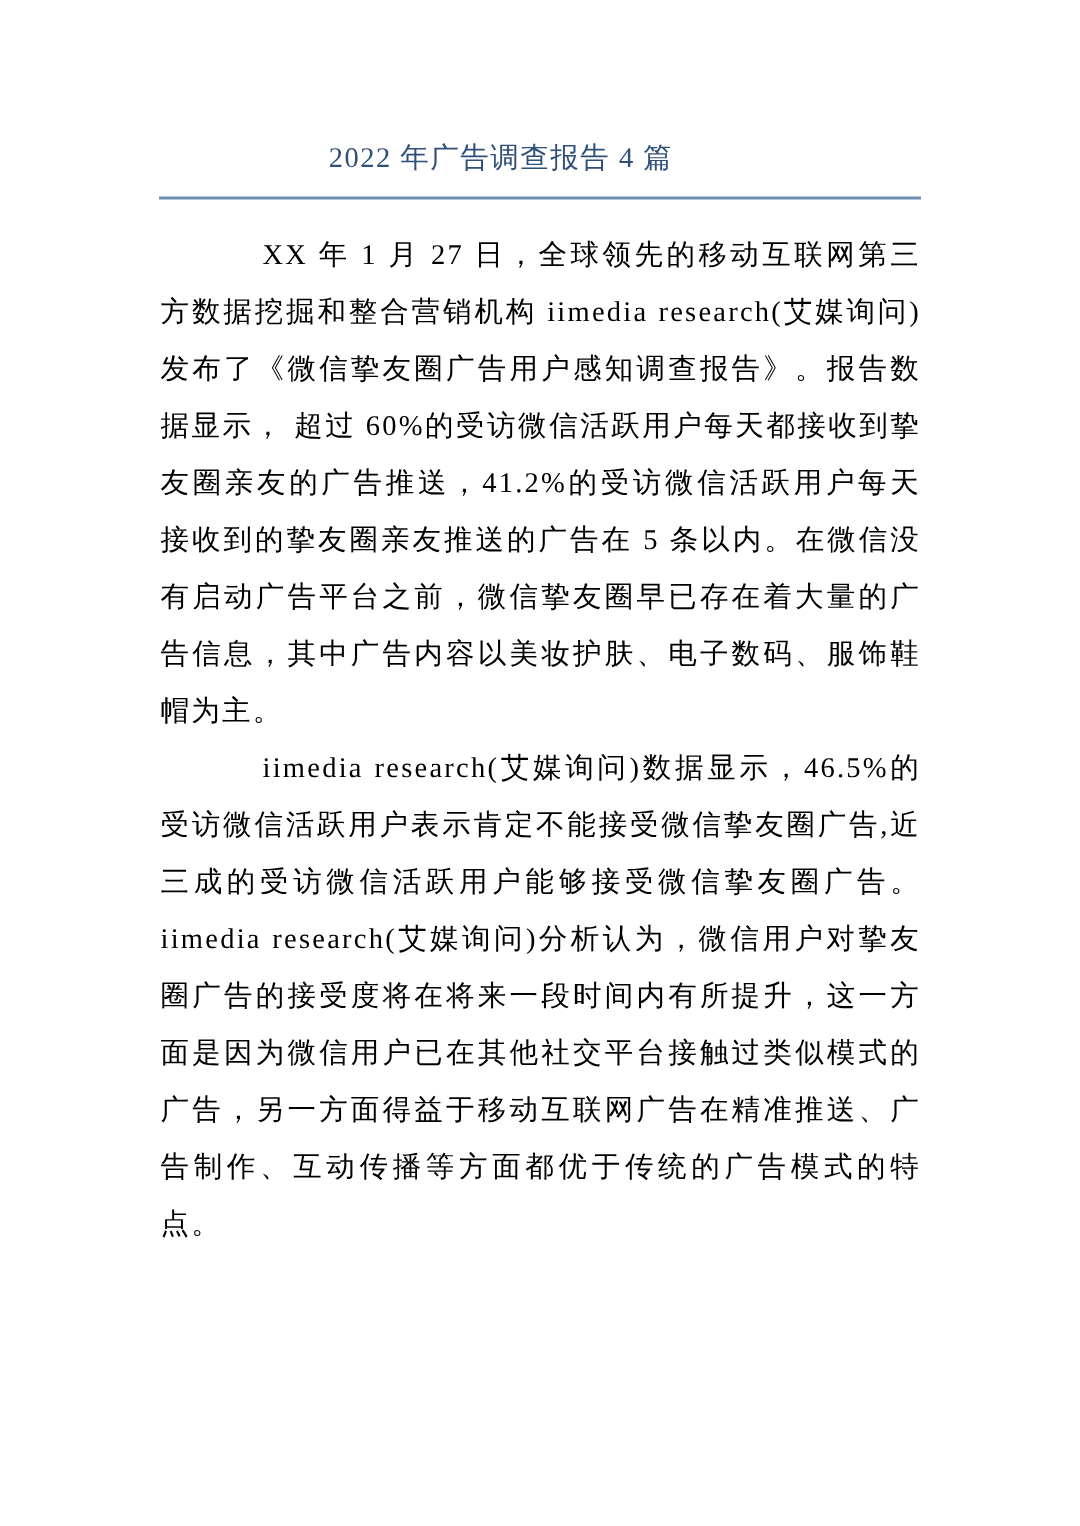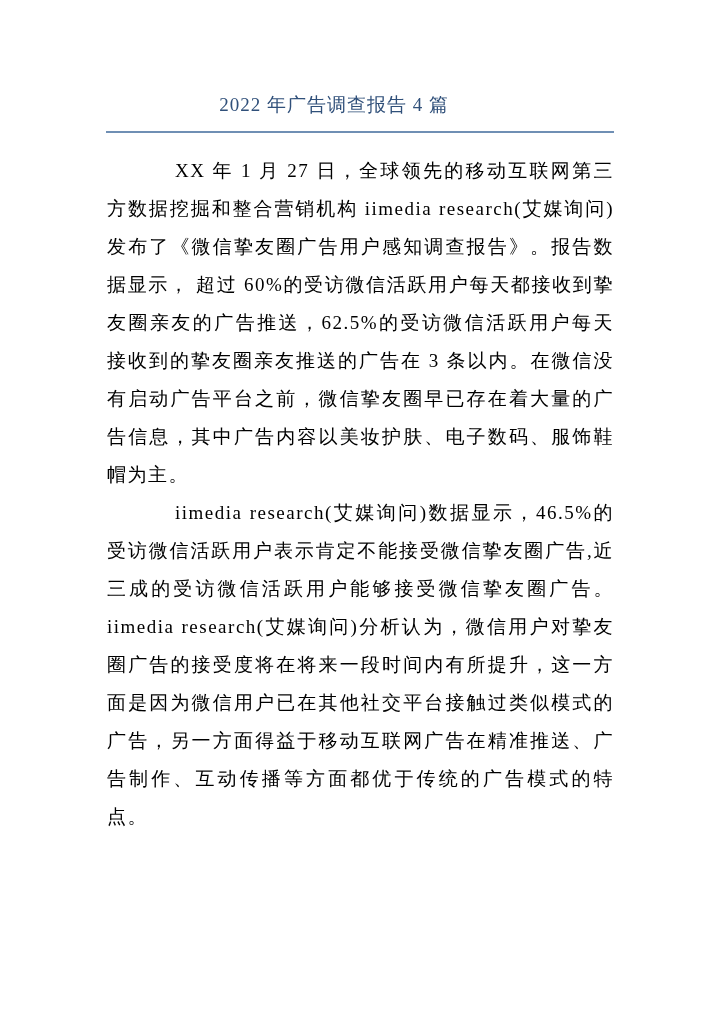--- a/index.html
+++ b/index.html
@@ -55,17 +55,17 @@
     text-indent: 68px;
   }
 </style>
 </head>
 <body>
 
 <div class="page">
   <h1 class="doc-title">2022 年广告调查报告 4 篇</h1>
   <hr class="title-rule">
   <div class="doc-body">
-    <p>XX 年 1 月 27 日，全球领先的移动互联网第三方数据挖掘和整合营销机构 iimedia research(艾媒询问)发布了《微信挚友圈广告用户感知调查报告》。报告数据显示， 超过 60%的受访微信活跃用户每天都接收到挚友圈亲友的广告推送，62.5%的受访微信活跃用户每天接收到的挚友圈亲友推送的广告在 3 条以内。在微信没有启动广告平台之前，微信挚友圈早已存在着大量的广告信息，其中广告内容以美妆护肤、电子数码、服饰鞋帽为主。</p>
+    <p>XX 年 1 月 27 日，全球领先的移动互联网第三方数据挖掘和整合营销机构 iimedia research(艾媒询问)发布了《微信挚友圈广告用户感知调查报告》。报告数据显示， 超过 60%的受访微信活跃用户每天都接收到挚友圈亲友的广告推送，41.2%的受访微信活跃用户每天接收到的挚友圈亲友推送的广告在 5 条以内。在微信没有启动广告平台之前，微信挚友圈早已存在着大量的广告信息，其中广告内容以美妆护肤、电子数码、服饰鞋帽为主。</p>
     <p>iimedia research(艾媒询问)数据显示，46.5%的受访微信活跃用户表示肯定不能接受微信挚友圈广告,近三成的受访微信活跃用户能够接受微信挚友圈广告。iimedia research(艾媒询问)分析认为，微信用户对挚友圈广告的接受度将在将来一段时间内有所提升，这一方面是因为微信用户已在其他社交平台接触过类似模式的广告，另一方面得益于移动互联网广告在精准推送、广告制作、互动传播等方面都优于传统的广告模式的特点。</p>
 
   </div>
 </div>
 
 </body></html>

